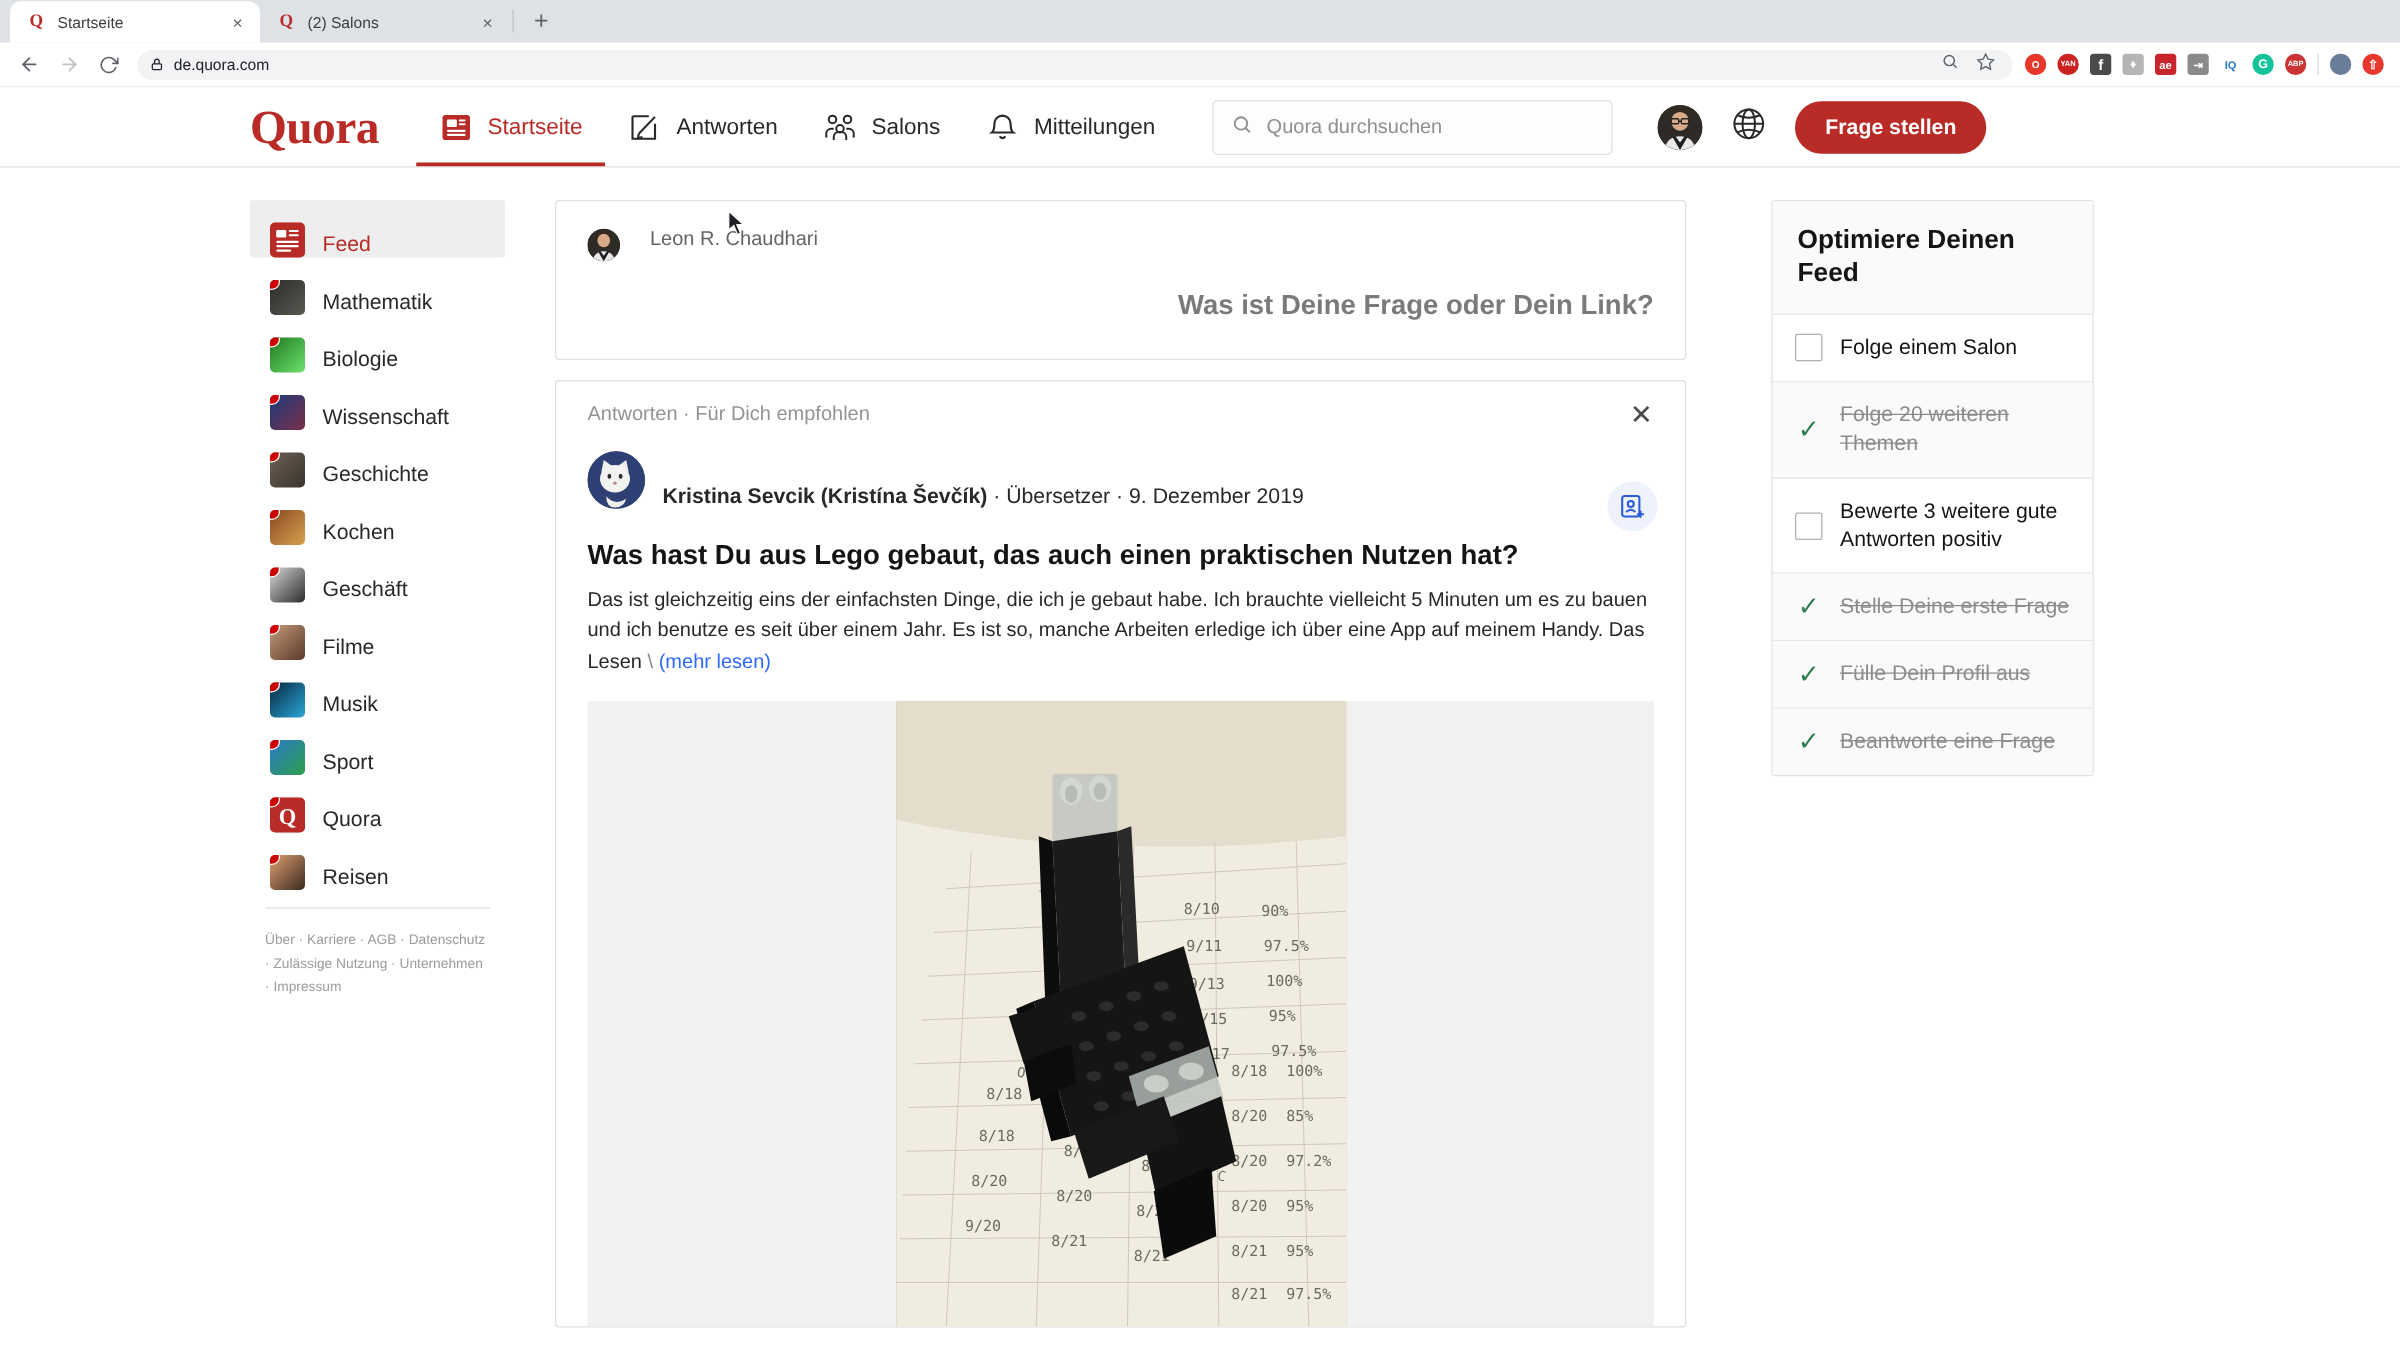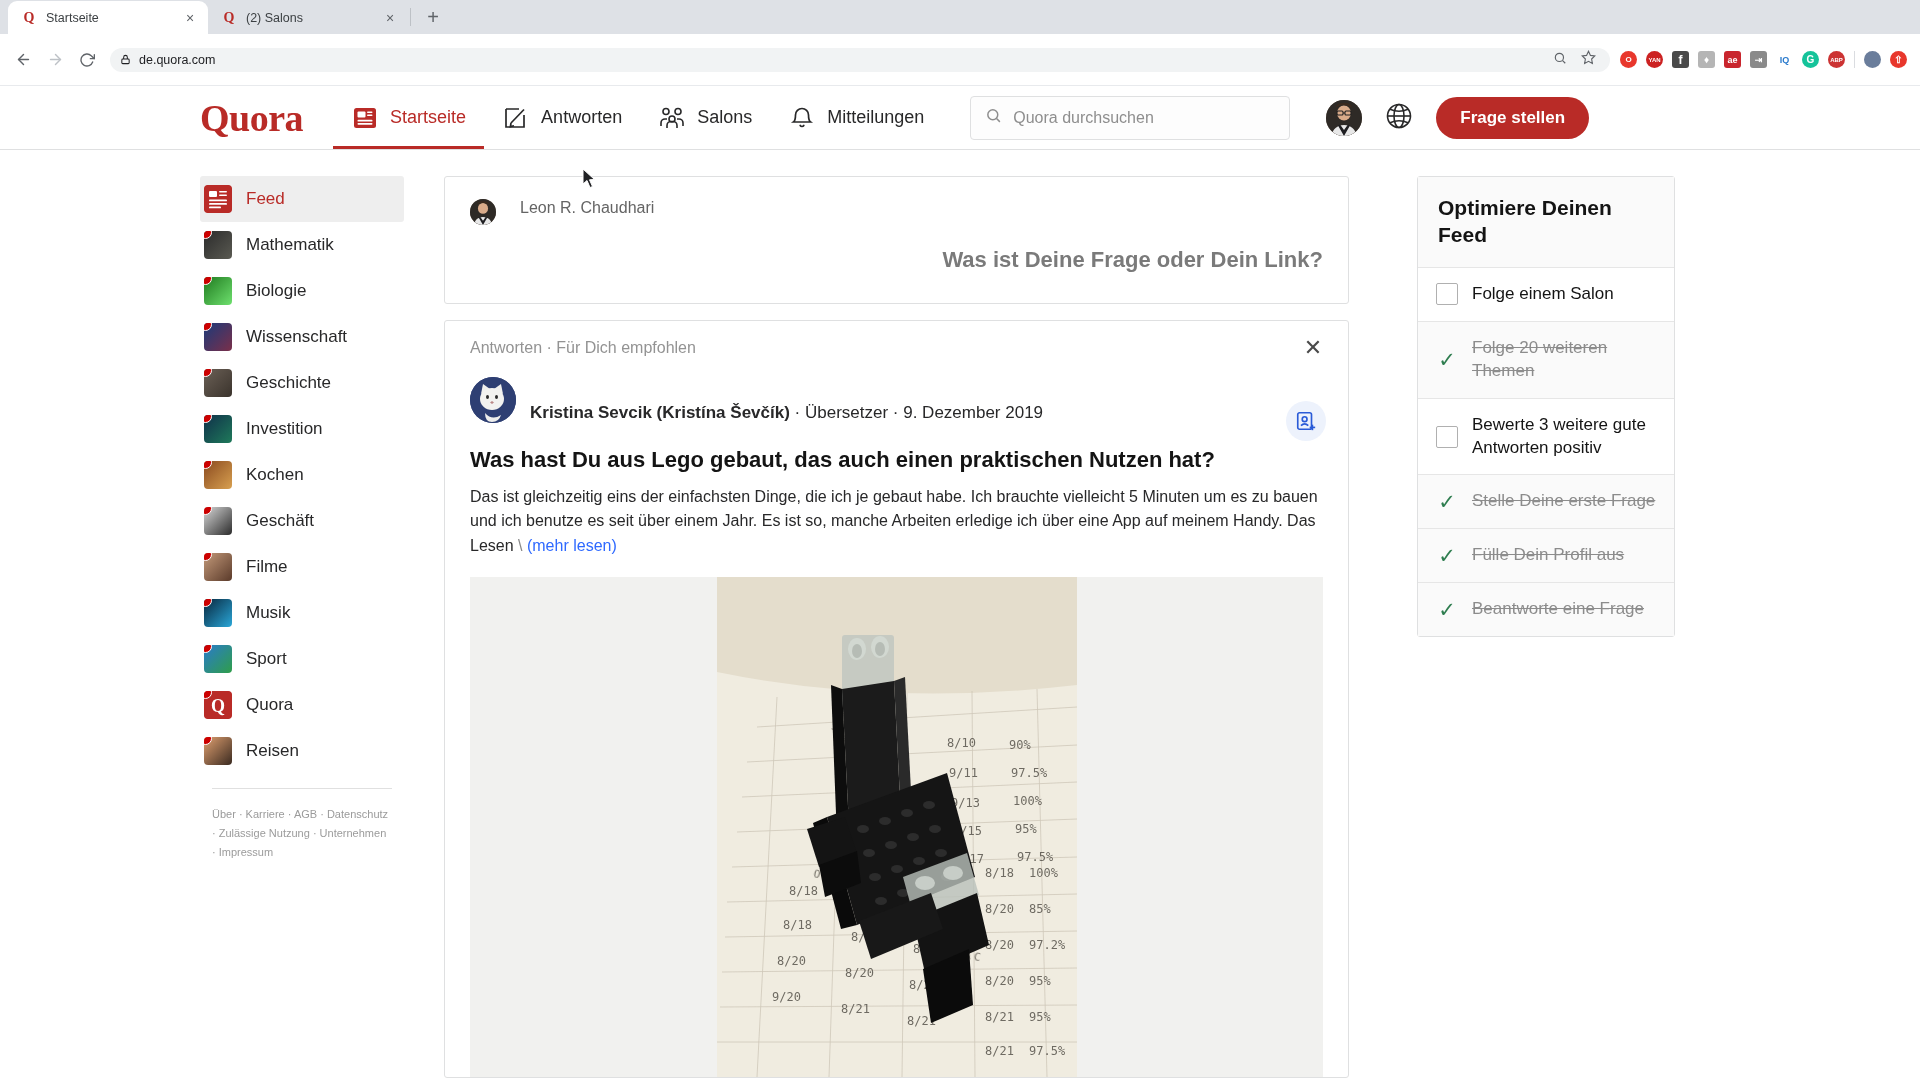--- a/index.html
+++ b/index.html
@@ -41,21 +41,21 @@
     width: 1px; height: 18px; background: #bdc1c6;
     align-self: center; margin: 0 2px;
   }
   #new-tab-btn {
     width: 28px; height: 28px; margin-left: 6px; margin-bottom: 3px;
     display: flex; align-items: center; justify-content: center;
     font-size: 20px; color: #5f6368; border-radius: 50%;
   }
 
   #toolbar {
-    height: 52px; background: #ffffff; display: flex;
+    height: 36px; background: #ffffff; display: flex;
     align-items: center; padding: 0 8px; gap: 2px;
     border-bottom: 1px solid #e8eaed;
   }
   .nav-btn {
     width: 30px; height: 30px; display: flex; align-items: center;
     justify-content: center; border-radius: 50%; color: #5f6368;
   }
   .nav-btn.disabled { color: #bdc1c6; }
   #omnibox {
     flex: 0 0 auto; width: 1500px; height: 24px; margin-left: 6px;
@@ -120,22 +120,22 @@
   
   #page {
     display: flex; justify-content: center; gap: 0;
     padding-top: 26px; background: #fff; height: 980px;
   }
   #layout { width: 1520px; display: flex; gap: 0; }
 
   
   #sidebar { width: 220px; flex: 0 0 220px; padding-right: 16px; }
   .side-item {
-    display: flex; align-items: center; gap: 14px;
-    height: 46px; padding: 0 4px; border-radius: 3px;
+    display: flex; align-items: flex-end; gap: 14px;
+    height: 46px; padding: 0 16px; border-radius: 3px;
     font-size: 17px; color: #282829; position: relative;
   }
   .side-item.active { background: #eeeeee; color: #b92b27; }
   .side-thumb {
     width: 28px; height: 28px; flex: 0 0 28px; border-radius: 4px;
     position: relative; background: #888; overflow: hidden;
   }
   .side-dot {
     position: absolute; left: -5px; top: -5px; width: 13px; height: 13px;
     background: #cc0000; border-radius: 50%; border: 1.5px solid #fff;
@@ -433,26 +433,20 @@
             <span class="side-thumb" style="background: linear-gradient(135deg, rgb(27, 58, 122), rgb(122, 47, 74));">
               <span class="side-dot"></span>
             </span>
             <span>Wissenschaft</span>
           </div>
           <div class="side-item">
             <span class="side-thumb" style="background: linear-gradient(135deg, rgb(107, 96, 86), rgb(58, 51, 44));">
               <span class="side-dot"></span>
             </span>
             <span>Geschichte</span>
-          </div>
-          <div class="side-item">
-            <span class="side-thumb" style="background: linear-gradient(135deg, rgb(15, 47, 74), rgb(31, 122, 90));">
-              <span class="side-dot"></span>
-            </span>
-            <span>Investition</span>
           </div>
           <div class="side-item">
             <span class="side-thumb" style="background: linear-gradient(135deg, rgb(138, 74, 31), rgb(216, 160, 80));">
               <span class="side-dot"></span>
             </span>
             <span>Kochen</span>
           </div>
           <div class="side-item">
             <span class="side-thumb" style="background: linear-gradient(135deg, rgb(216, 216, 216), rgb(43, 43, 43));">
               <span class="side-dot"></span>

